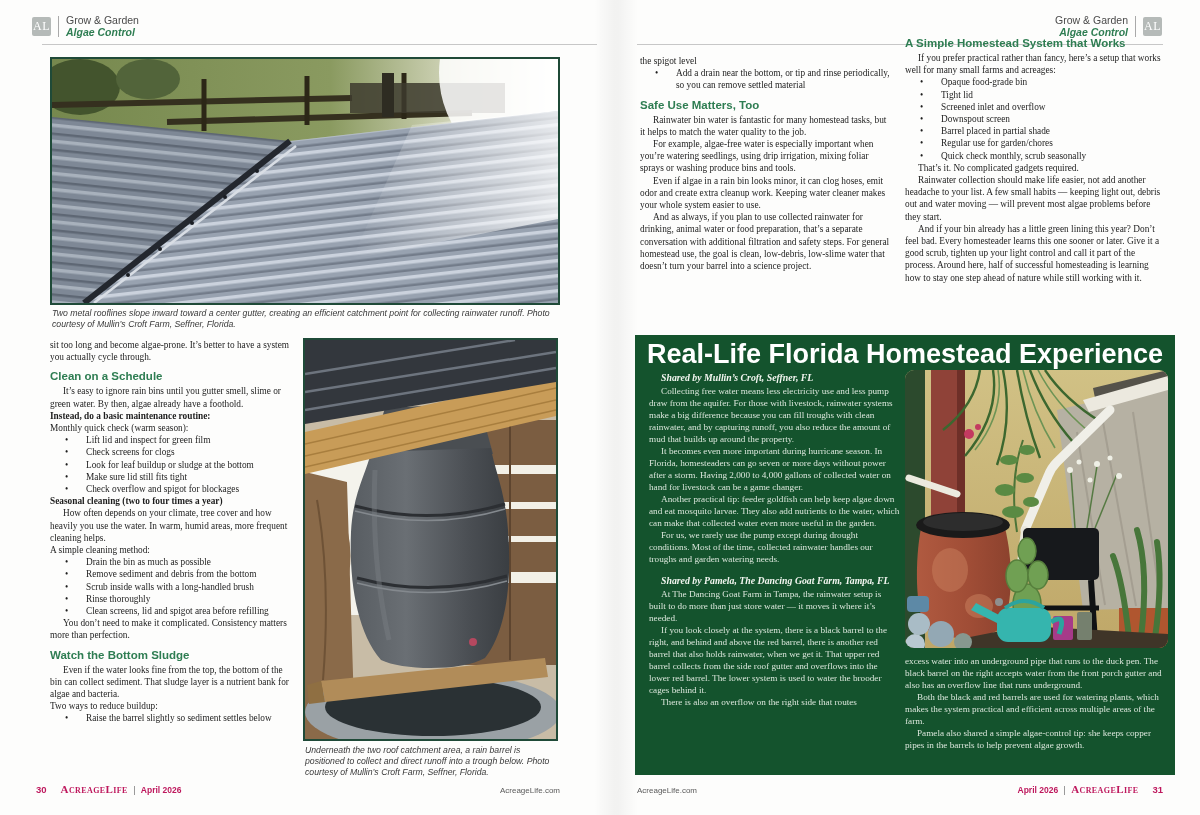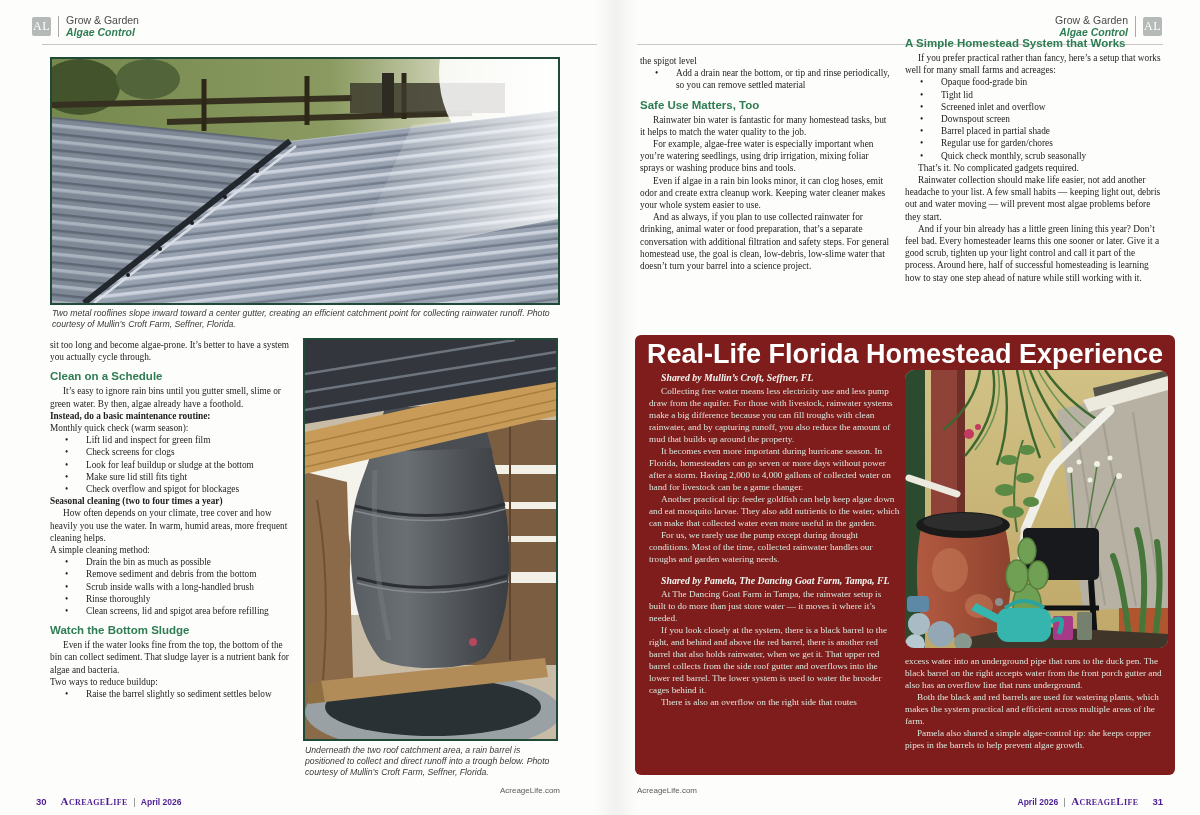--- a/index.html
+++ b/index.html
@@ -27,29 +27,29 @@
   .pi{text-indent:13px;}
   .gap{margin-top:7px;}
   .gh{font:bold 11.5px/14px "Liberation Sans",sans-serif;color:#2e7d52;margin:6px 0 2px;}
   .blead{font-weight:bold;margin-left:13px;}
   .sublead{margin-left:13px;}
   ul.bl{list-style:none;margin:0;padding:0;}
   ul.bl li{position:relative;padding-left:36px;}
   ul.bl li::before{content:"•";position:absolute;left:15px;top:0;}
   .hang{margin-left:36px;}
   
-  .feature{left:635px;top:335px;width:540px;height:440px;background:#7f1d1d;border-radius:6px;}
+  .feature{left:635px;top:335px;width:540px;height:440px;background:#14532d;}
   .ftitle{position:absolute;left:0;top:3px;width:100%;text-align:center;color:#fff;
     font:bold 27px/33px "Liberation Sans",sans-serif;}
   .ft{font:9.2px/12px "Liberation Serif",serif;color:#d9e5da;}
   .ft p{margin:0;}
   .by{font:italic bold 9.8px/12px "Liberation Serif",serif;color:#f2f6f0;margin:0 0 1px 12px;}
   .ft .pi{text-indent:12px;}
   
-  .pfoot{top:784px;display:flex;align-items:baseline;gap:6px;font-family:"Liberation Sans",sans-serif;color:#4c1d95;margin-top:12px;}
+  .pfoot{top:784px;display:flex;align-items:baseline;gap:6px;font-family:"Liberation Sans",sans-serif;color:#be185d;}
   .pnum{font:bold 9.5px/11px "Liberation Sans",sans-serif;}
   .brand{font-variant:small-caps;font:600 11px/11px "Liberation Serif",serif;letter-spacing:.4px;font-variant:small-caps;}
   .fsep{width:1px;height:9px;background:#9a9a9a;align-self:center;}
   .issue{font:bold 8.5px/11px "Liberation Sans",sans-serif;}
   .site{top:786px;font:8px/10px "Liberation Sans",sans-serif;color:#5a5a5a;}
 </style>
 </head>
 <body>
 
 <div class="abs gutter"></div>
@@ -146,20 +146,21 @@
   <p class="blead gap">Seasonal cleaning (two to four times a year)</p>
   <p class="pi">How often depends on your climate, tree cover and how heavily you use the water. In warm, humid areas, more frequent cleaning helps.</p>
   <p class="sublead gap">A simple cleaning method:</p>
   <ul class="bl">
     <li>Drain the bin as much as possible</li>
     <li>Remove sediment and debris from the bottom</li>
     <li>Scrub inside walls with a long-handled brush</li>
     <li>Rinse thoroughly</li>
     <li>Clean screens, lid and spigot area before refilling</li>
   </ul>
+  <p class="pi gap">You don’t need to make it complicated. Consistency matters more than perfection.</p>
   <h3 class="gh">Watch the Bottom Sludge</h3>
   <p class="pi">Even if the water looks fine from the top, the bottom of the bin can collect sediment. That sludge layer is a nutrient bank for algae and bacteria.</p>
   <p class="sublead gap">Two ways to reduce buildup:</p>
   <ul class="bl">
     <li>Raise the barrel slightly so sediment settles below</li>
   </ul>
 </div>
 
 <div class="abs photo" style="left:303px;top:338px;width:251px;height:399px;">
 <svg width="251" height="399" viewBox="0 0 251 399" preserveAspectRatio="none">

